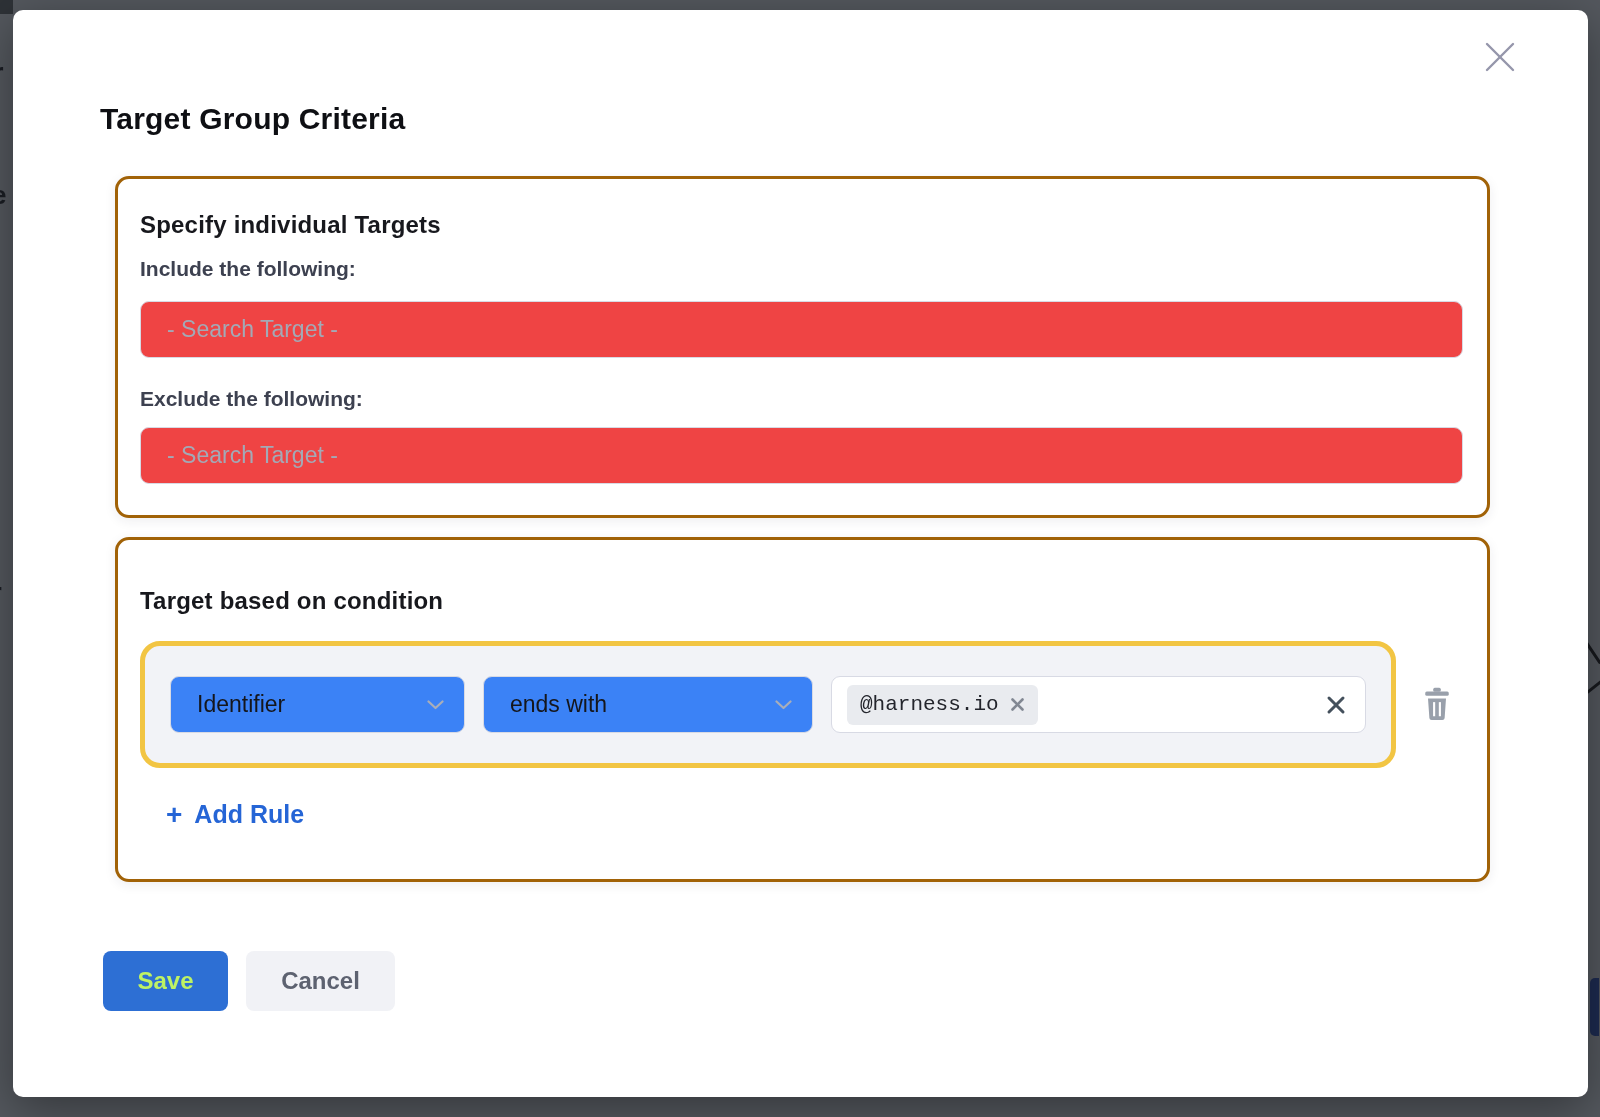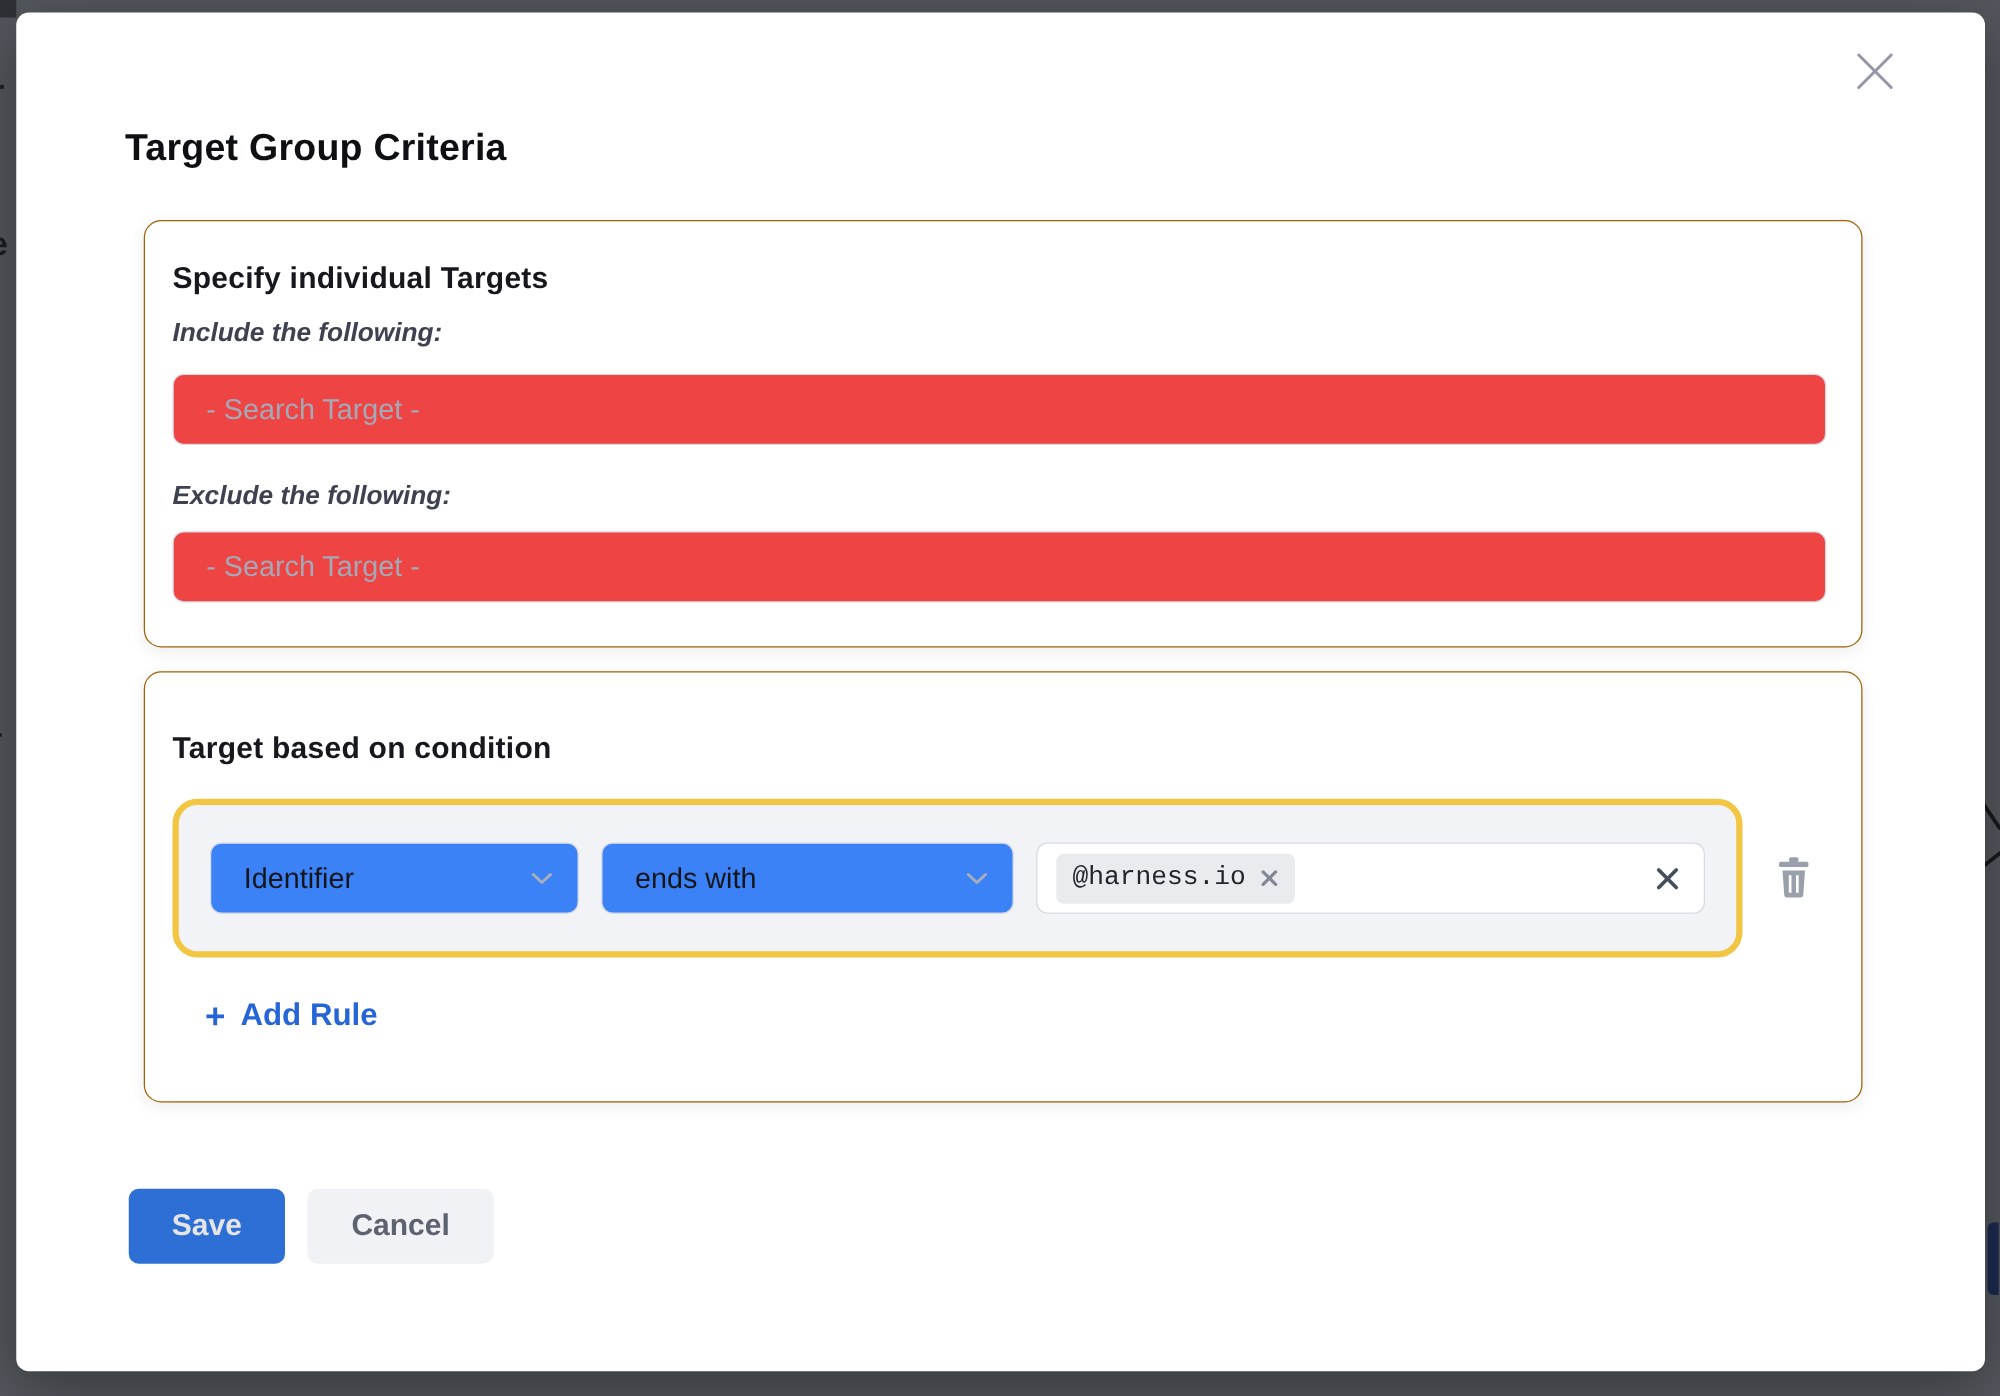--- a/index.html
+++ b/index.html
@@ -27,32 +27,32 @@
     position:absolute; left:87px; top:72px;
     font-size:30px; font-weight:700; color:#0e0f13; letter-spacing:.2px;text-align:center;
   }
   .close-btn {
     position:absolute; left:1466px; top:26px; width:42px; height:42px;
     background:none; border:none; cursor:pointer; padding:0;
     display:flex; align-items:center; justify-content:center;
   }
   .card {
     position:absolute; left:102px; width:1375px;
-    background:#ffffff; border:1px solid #a16207; border-radius:14px;
+    background:#ffffff; border:3px solid #a16207; border-radius:14px;
     box-shadow:0 3px 12px rgba(40,41,61,.08);
   }
   .card-1 { top:166px; height:342px; }
   .card-2 { top:527px; height:345px; }
   .section-heading {
     position:absolute; left:22px;
     font-size:24px; font-weight:600; color:#17181d; letter-spacing:.2px;
   }
   .field-label {
     position:absolute; left:22px;
-    font-size:21px; font-weight:700; color:#3d4150;font-style:italic;
+    font-size:21px; font-weight:700; color:#3d4150;
   }
   .search-input {
     position:absolute; left:22px; width:1323px; height:57px;
     border:1px solid #d8dae4; border-radius:9px; background:#ef4444;
     font-family:"Liberation Sans", sans-serif;
     font-size:23px; color:#23252c; padding:0 26px; outline:none;
   }
   .search-input::placeholder { color:#a3a9b6; }
   
   .rule-row {
@@ -89,21 +89,21 @@
     font-size:25px; font-weight:700; color:#2565D6; cursor:pointer;
     text-decoration:none;
   }
   .add-rule .plus { font-size:28px; font-weight:700; line-height:1; }
   
   .btn {
     position:absolute; top:941px; height:60px; border:none; border-radius:8px;
     font-family:"Liberation Sans", sans-serif; font-size:24px; font-weight:700;
     cursor:pointer;
   }
-  .btn-save { left:90px; width:125px; background:#2D6FD4; color:#e5e5e5; }
+  .btn-save { left:90px; width:125px; background:#2D6FD4; color:#bef264; }
   .btn-cancel { left:233px; width:149px; background:#f1f2f6; color:#5d6270; }
 </style>
 </head>
 <body>
 
 <div class="strip strip-left">
   <div class="corner-dark"></div>
   <span class="bg-frag" style="left:-22px; top:58px;  font-size:27px;">er</span>
   <span class="bg-frag" style="left:-24px; top:180px; font-size:26px;">pe</span>
   <span class="bg-frag" style="left:-18px; top:240px; font-size:22px;">cl</span>

